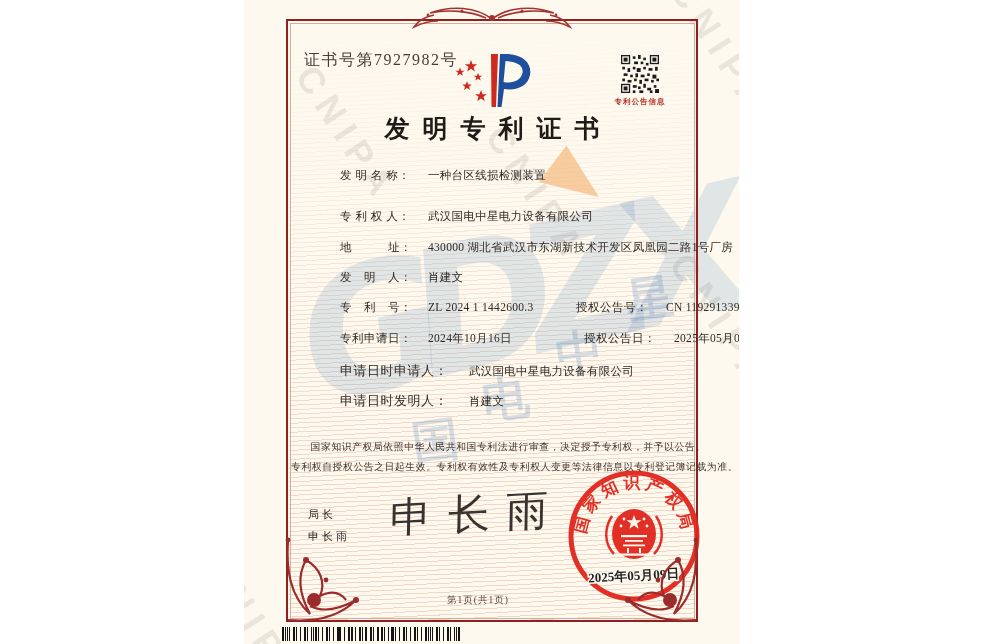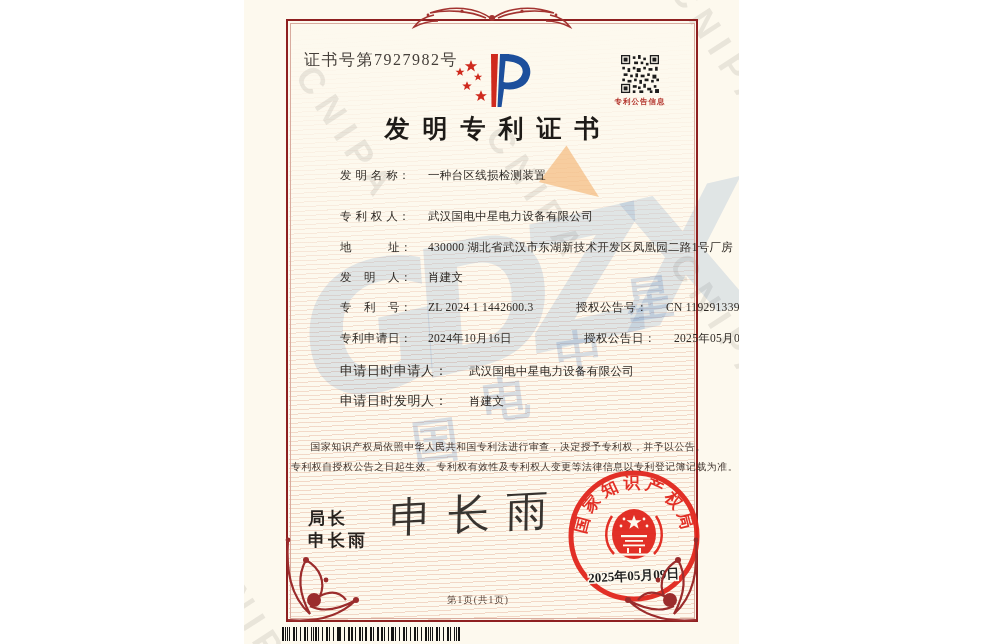--- a/index.html
+++ b/index.html
@@ -36,21 +36,21 @@
   .field { position:absolute; font-size:11.5px; color:#2f2a25; white-space:nowrap; }
   .field .lbl { display:inline-block; letter-spacing:0.5px;margin-left:36px; }
   .field .lbl.w { width:70px; }
   .field .val { letter-spacing:0.3px;margin-left:18px; }
   .field .lbl.small { font-size:13px; }
 
   .body-line { position:absolute; left:47px; width:382px; font-size:9.8px; color:#3f332c;
     letter-spacing:0.6px; white-space:nowrap; }
   .indent { text-indent:2em; }
 
-  .director { position:absolute; left:64px; font-size:17px; font-weight:bold;
+  .director { position:absolute; left:64px; font-size:11px; font-weight:normal;
     color:#27221e; letter-spacing:3px; }
   .signature { position:absolute; left:146px; top:486px; font-size:42px; color:#1d1a17;
     letter-spacing:16px; transform:rotate(-3deg) skewX(-4deg); opacity:0.88;
     font-family:"DejaVu Serif",serif; }
 
   .seal { position:absolute; left:320px; top:466px; mix-blend-mode:multiply; opacity:0.95; }
 
   .footer-page { position:absolute; left:42px; top:594px; width:384px; text-align:center;
     font-size:9.5px; color:#564238; letter-spacing:1px; }
 

